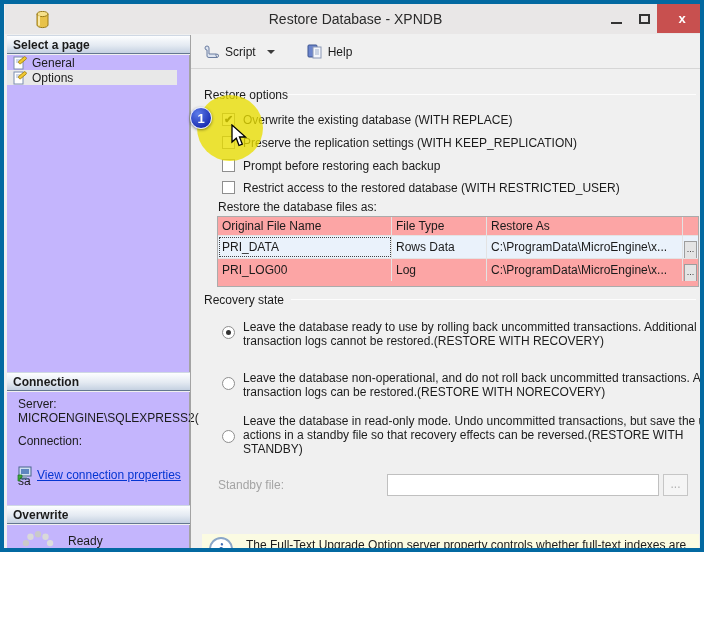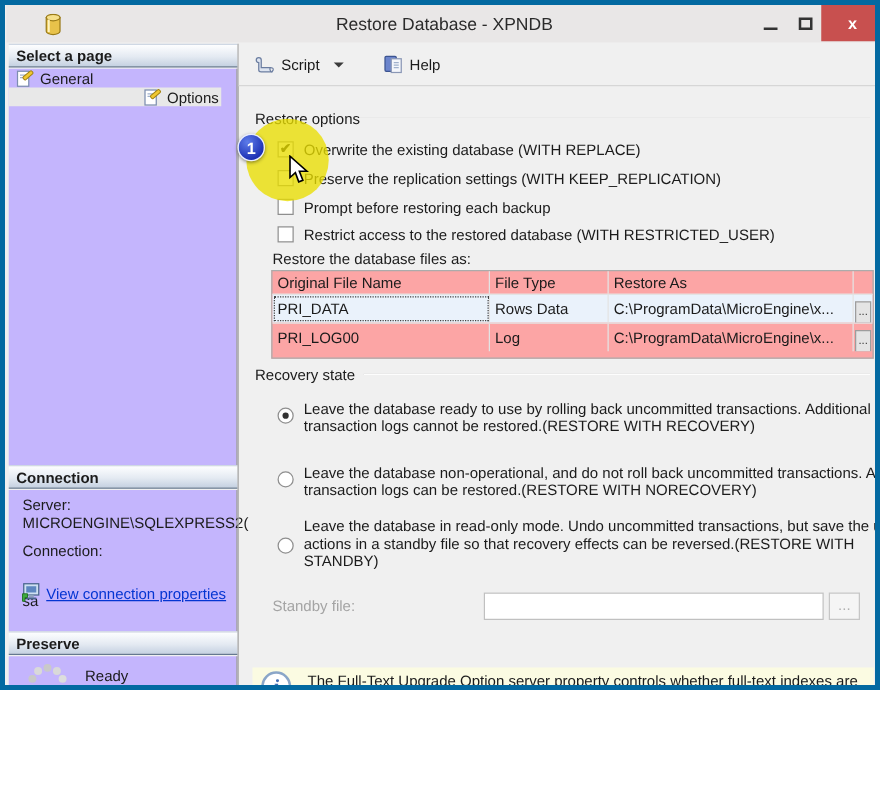--- a/index.html
+++ b/index.html
@@ -20,21 +20,21 @@
   .min-glyph { width:11px; height:2px; background:#333; margin-top:8px; }
   .max-glyph { width:11px; height:10px; border:2px solid #333; background:transparent; }
   
   .side-header {
     left:3px; width:183px; height:19px; padding:2px 0 0 6px; font-weight:bold;
     background:linear-gradient(to bottom,#fdfeff 0%,#e4eaf2 55%,#c5d1e1 100%);
     border-bottom:1px solid #64788f; border-top:1px solid #cfd8e4;
   }
   .side-panel { left:3px; width:183px; background:#c4b5fd; border-right:1px solid #a3a3a3; }
   .page-item { display:flex; align-items:center; gap:5px; padding:1px 2px 1px 6px; height:15px; width:170px; }
-  .page-item.sel { background:#e8e8e8;justify-content:flex-end; }
+  .page-item.sel { background:#e8e8e8; }
   .link { color:#0535d2; text-decoration:underline; }
   
   #toolbar { left:187px; top:31px; width:515px; height:34px; background:#f0f0f0; border-bottom:1px solid #d6d6d6; display:flex; align-items:center; padding-left:6px; gap:20px; }
   .tbtn { display:flex; align-items:center; gap:5px; padding:3px 6px; }
   .dd-arrow { width:0; height:0; border-left:4px solid transparent; border-right:4px solid transparent; border-top:4px solid #3b3b3b; margin-left:6px; }
   
   .group-line { height:1px; background:#bcbcbc; border-bottom:1px solid #fdfdfd; }
   .checkbox { width:13px; height:13px; background:#fff; border:1px solid #8e8e8e; font-size:11px; line-height:11px; text-align:center; font-weight:bold; color:#111; }
   .radio { width:13px; height:13px; background:#fff; border:1px solid #8e8e8e; border-radius:50%; }
   .radio .dot { position:absolute; left:3px; top:3px; width:5px; height:5px; border-radius:50%; background:#333; }
@@ -122,21 +122,21 @@
     <svg class="abs" style="left:10px; top:74px;" width="17" height="16" viewBox="0 0 17 16">
       <rect x="2" y="1" width="12" height="9" fill="#cfe0f2" stroke="#49658c"></rect>
         <rect x="4" y="3" width="8" height="5" fill="#5e86c0"></rect>
       <rect x="6" y="10" width="4" height="2" fill="#8fa3bd"></rect>
         <rect x="4" y="12" width="8" height="1.5" fill="#49658c"></rect>
       <path d="M1 9 L5 9 L5 12 L3 12 L3 15 L1 15 Z" fill="#3faa3f" stroke="#1d701d" stroke-width="0.7"></path>
     </svg>
     <div class="abs link" style="left:30px; top:76px;">View connection properties</div>
   </div>
 
-  <div class="abs side-header" style="top:501px;">Preserve</div>
+  <div class="abs side-header" style="top:501px;">Overwrite</div>
   <div class="abs side-panel" style="top:521px; height:63px;">
     <svg class="abs" style="left:13px; top:4px;" width="36" height="36" viewBox="0 0 34 34">
       <circle cx="17" cy="5" r="3" fill="#c9c9c9"></circle>
         <circle cx="24.1" cy="7.3" r="3" fill="#d9d9d9"></circle>
       <circle cx="28.4" cy="13.3" r="3" fill="#dddddd"></circle>
         <circle cx="28.4" cy="20.7" r="3" fill="#d2d2d2"></circle>
       <circle cx="24.1" cy="26.7" r="3" fill="#c9c9c9"></circle>
         <circle cx="17" cy="29" r="3" fill="#d6d6d6"></circle>
       <circle cx="9.9" cy="26.7" r="3" fill="#dddddd"></circle>
         <circle cx="5.6" cy="20.7" r="3" fill="#d0d0d0"></circle>

